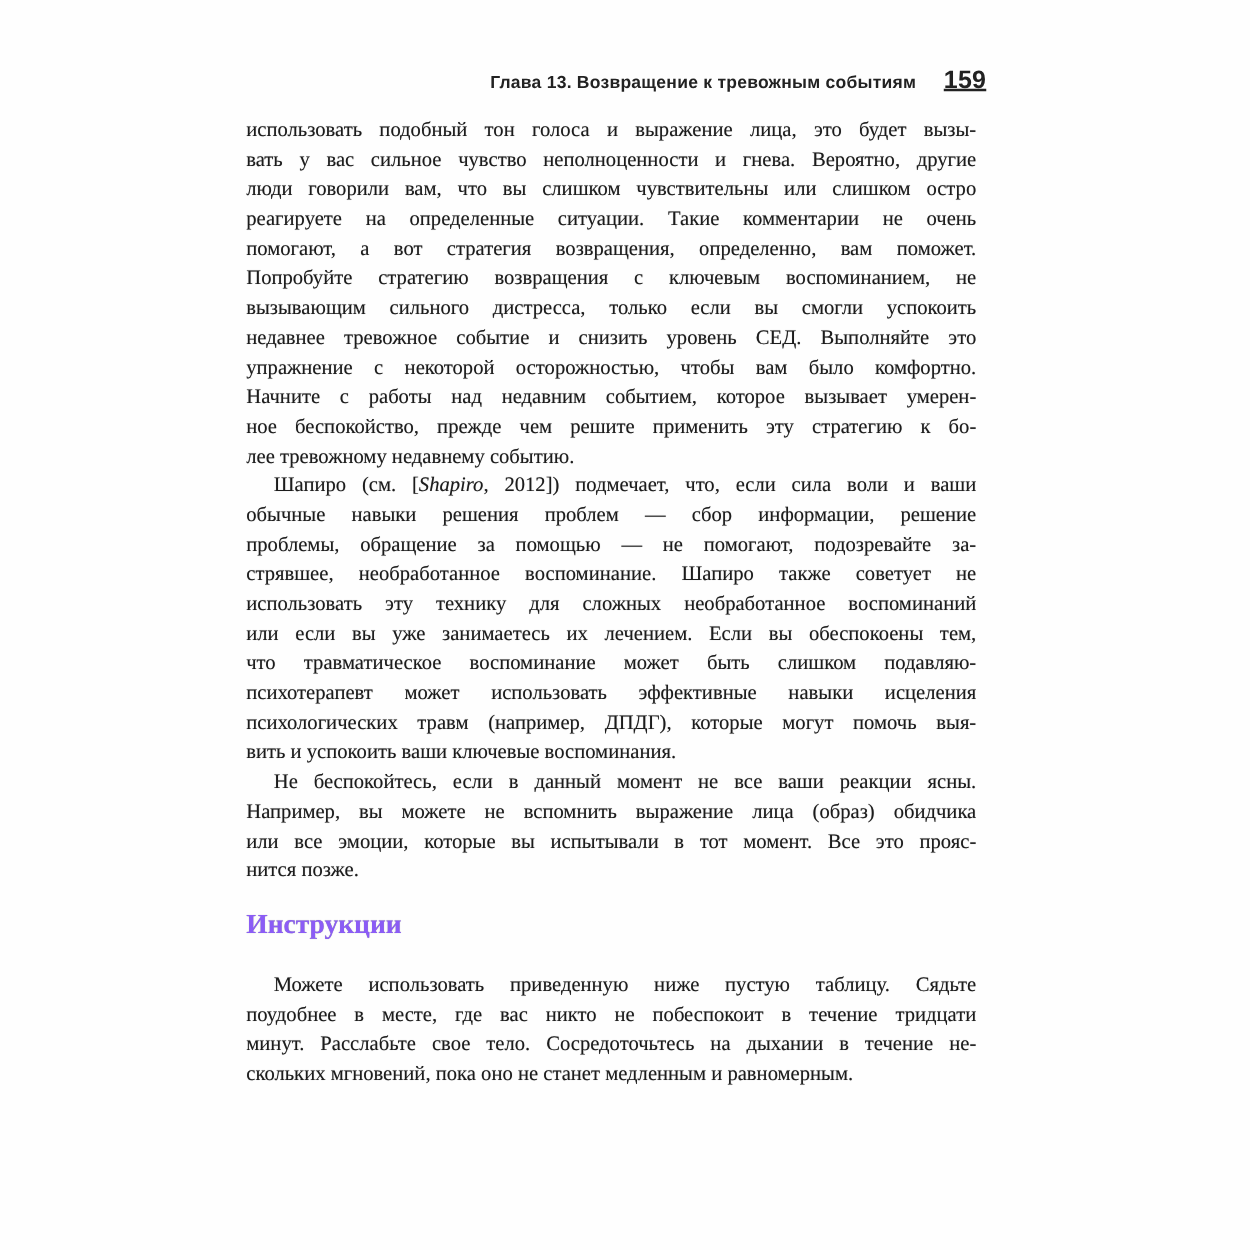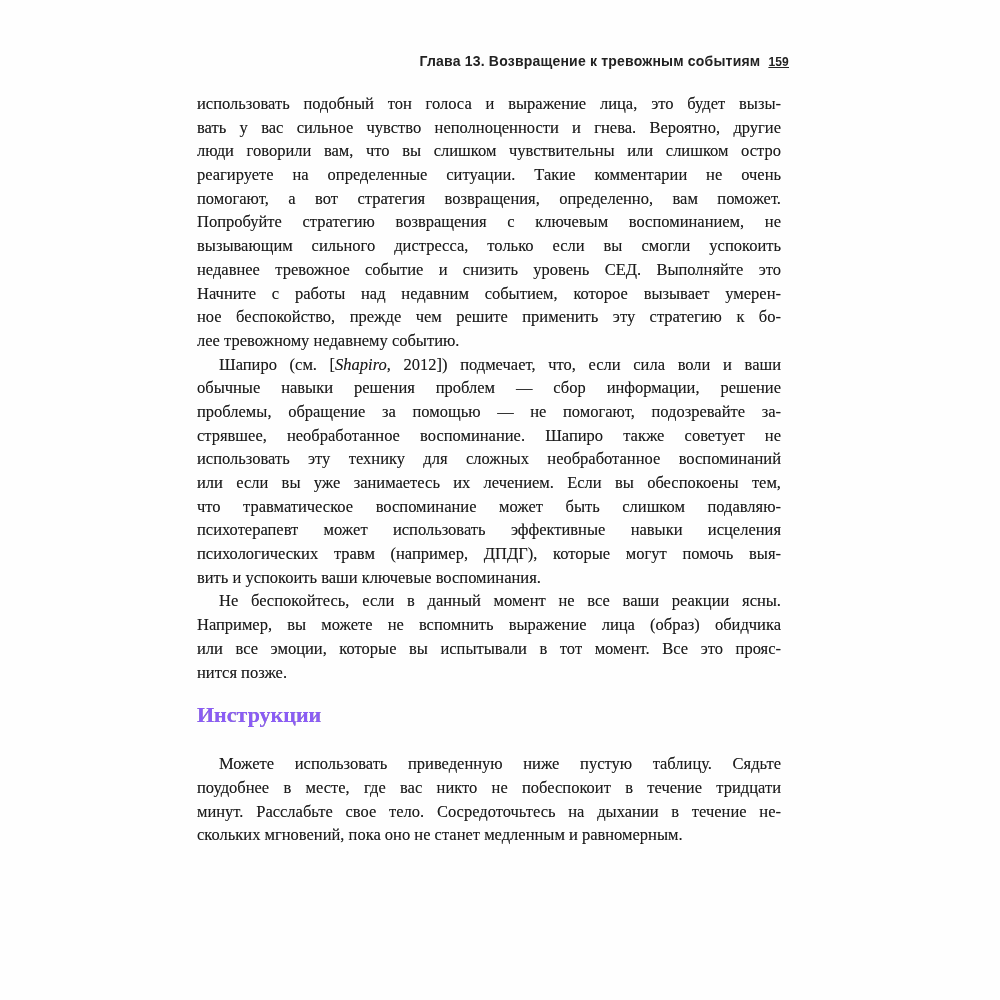--- a/index.html
+++ b/index.html
@@ -17,29 +17,29 @@
     color: #1b1b1b;
   }
   .running-head {
     position: absolute;
     top: 53px;
     left: 213px;
     width: 584px;
     display: flex;
     justify-content: flex-end;
     align-items: baseline;
-    gap: 8px;
+    gap: 22px;
     font-family: "Liberation Sans", sans-serif;
     font-size: 14px;
     font-weight: bold;
     color: #222222;
     letter-spacing: 0.2px;
   }
   .running-head .pagenum {
-    font-size: 12px;
+    font-size: 20px;
     padding-right: 8px;
     text-decoration: underline;
   }
   .body-text {
     position: absolute;
     top: 92px;
     left: 197px;
     width: 584px;
     font-size: 16.5px;
     color: #1c1c1c;
@@ -87,20 +87,21 @@
 
     <div>
       <div class="ln">использовать подобный тон голоса и выражение лица, это будет вызы-</div>
       <div class="ln">вать у вас сильное чувство неполноценности и гнева. Вероятно, другие</div>
       <div class="ln">люди говорили вам, что вы слишком чувствительны или слишком остро</div>
       <div class="ln">реагируете на определенные ситуации. Такие комментарии не очень</div>
       <div class="ln">помогают, а вот стратегия возвращения, определенно, вам поможет.</div>
       <div class="ln">Попробуйте стратегию возвращения с ключевым воспоминанием, не</div>
       <div class="ln">вызывающим сильного дистресса, только если вы смогли успокоить</div>
       <div class="ln">недавнее тревожное событие и снизить уровень СЕД. Выполняйте это</div>
+      <div class="ln">упражнение с некоторой осторожностью, чтобы вам было комфортно.</div>
       <div class="ln">Начните с работы над недавним событием, которое вызывает умерен-</div>
       <div class="ln">ное беспокойство, прежде чем решите применить эту стратегию к бо-</div>
       <div class="ln last">лее тревожному недавнему событию.</div>
     </div>
 
     <div>
       <div class="ln indent"><span>Шапиро (см. [</span><i>Shapiro</i><span>, 2012]) подмечает, что, если сила воли и ваши</span></div>
       <div class="ln">обычные навыки решения проблем — сбор информации, решение</div>
       <div class="ln">проблемы, обращение за помощью — не помогают, подозревайте за-</div>
       <div class="ln">стрявшее, необработанное воспоминание. Шапиро также советует не</div>

